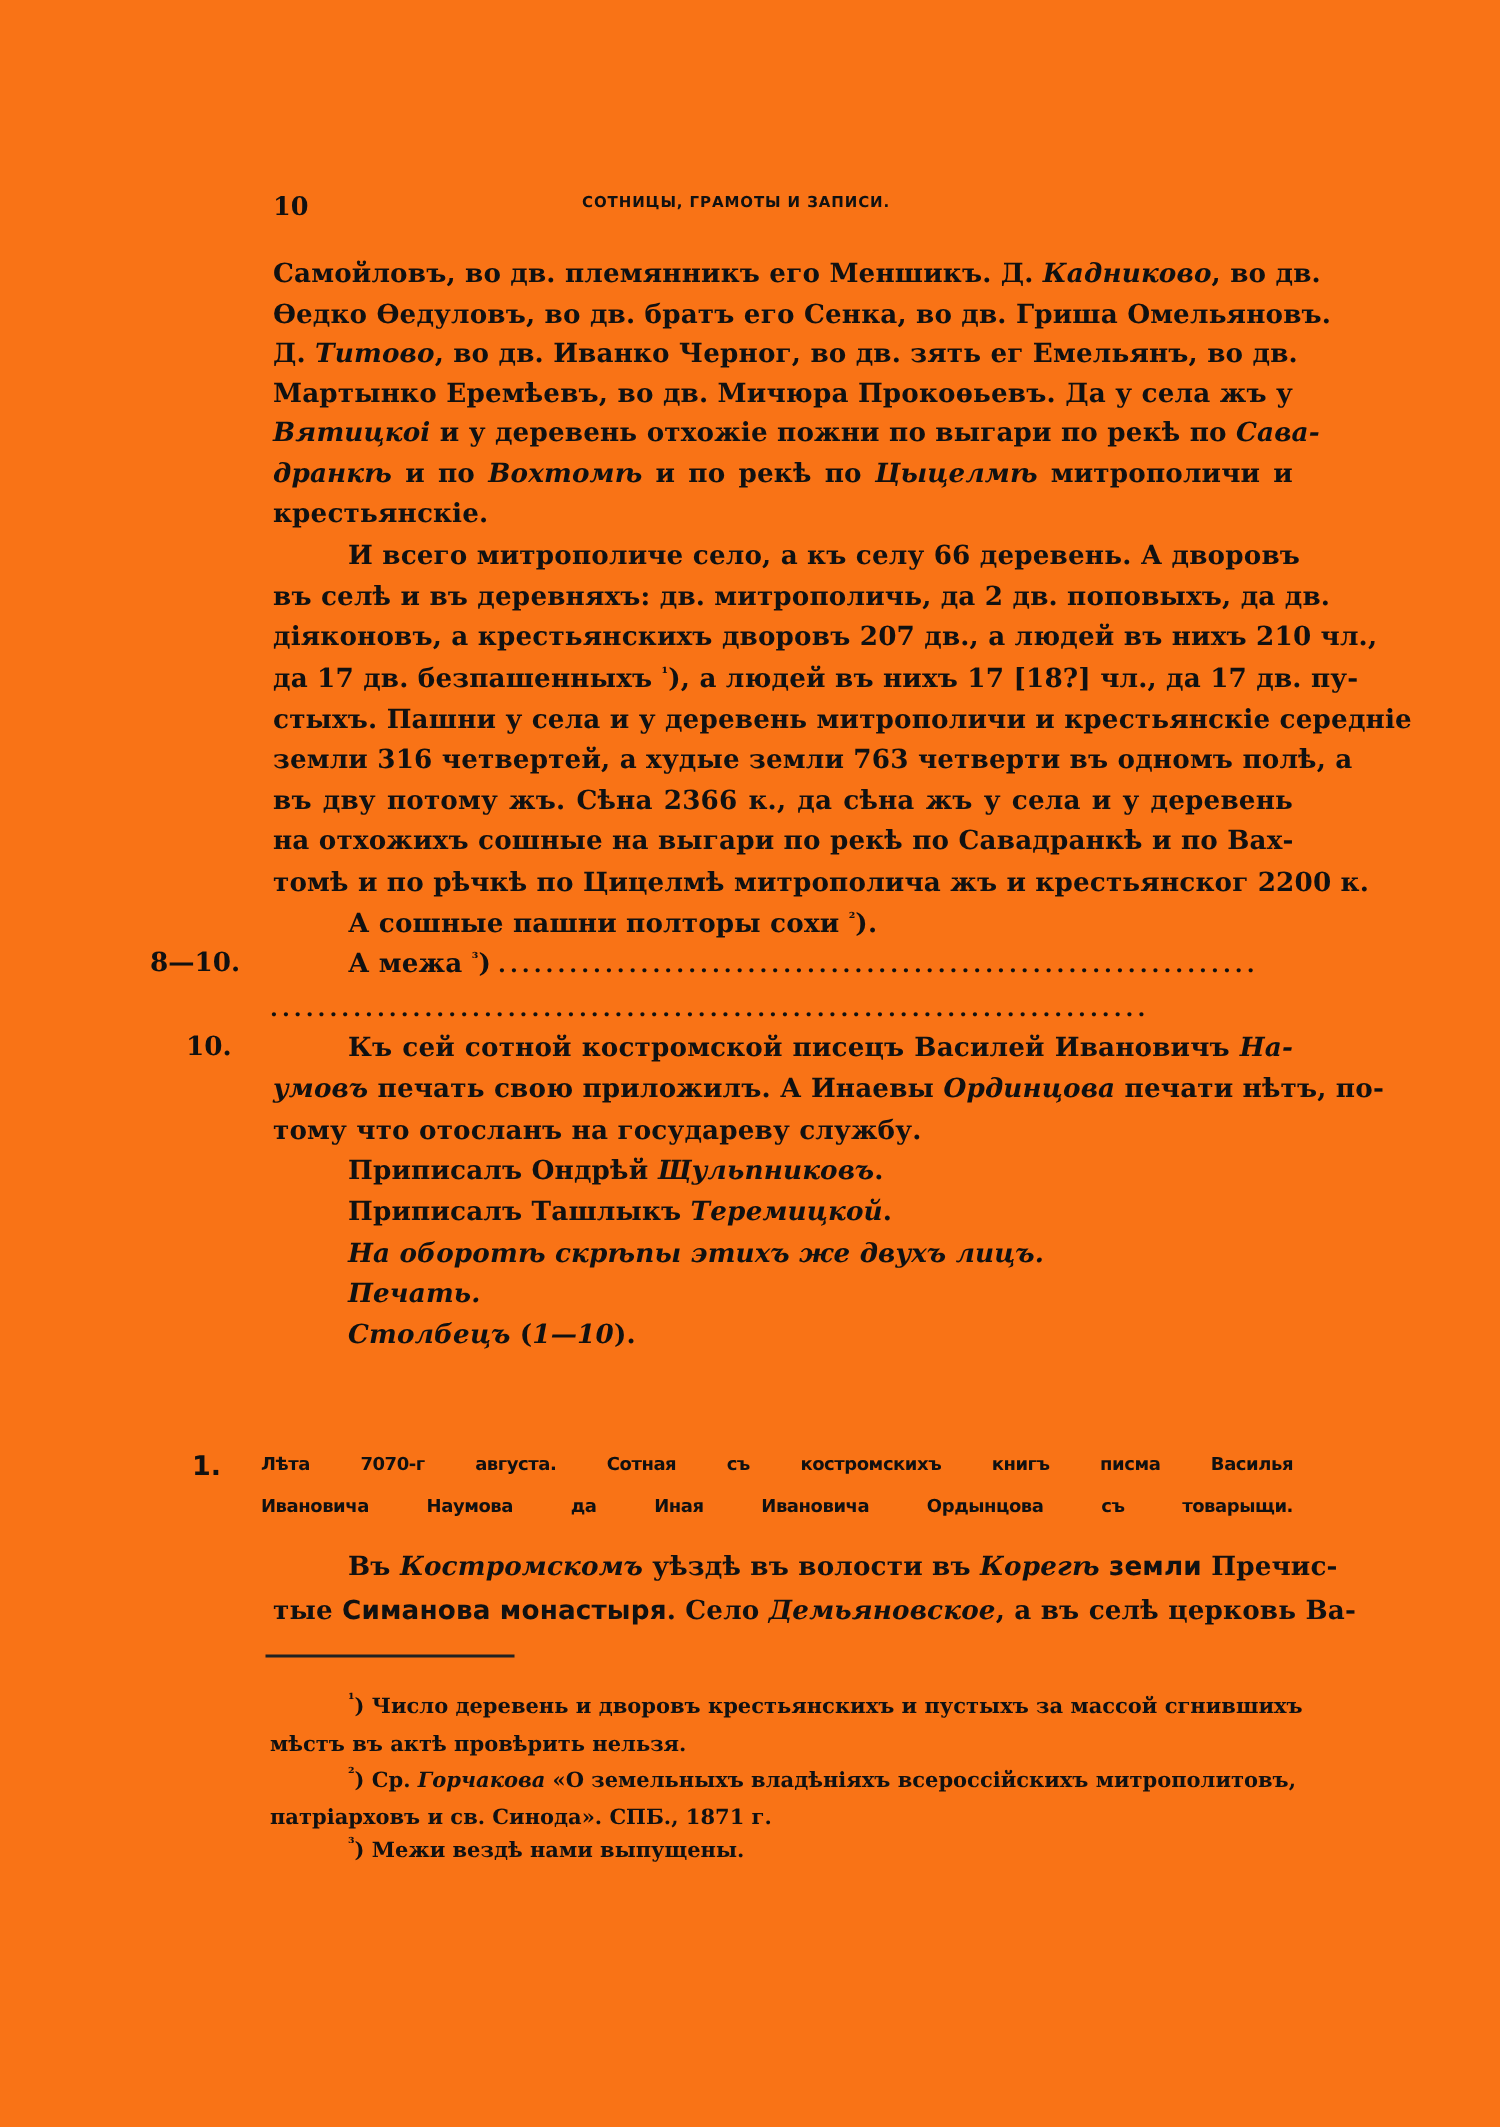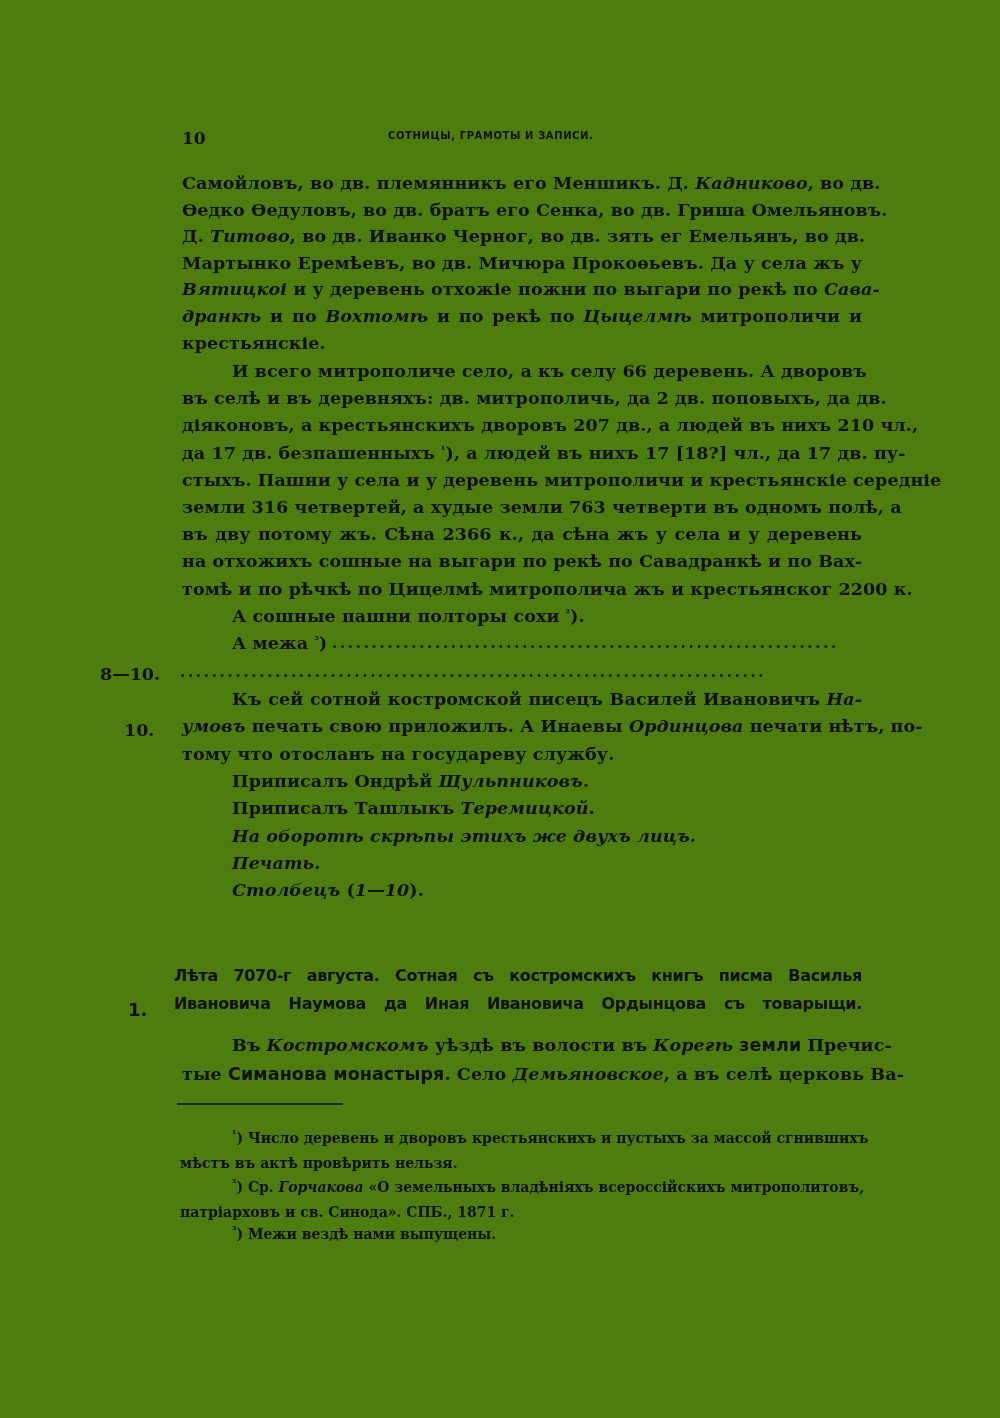--- a/index.html
+++ b/index.html
@@ -1,35 +1,35 @@
 <!DOCTYPE html>
 <html><head>
 <meta charset="utf-8">
 <style>
   html, body { margin: 0; padding: 0; background: #ffffff; }
   body { width: 1000px; height: 1418px; position: relative; overflow: hidden;
          font-family: "DejaVu Serif", "Liberation Serif", serif; color: #111; }
-  .page { position: absolute; left: 0; top: 0; width: 1000px; height: 1418px; background: #4d7c0f; }
+  .page { position: absolute; left: 0; top: 0; width: 1000px; height: 1418px; background: #f97316; }
   .line { position: absolute; left: 182px; width: 680px; font-size: 17.5px; line-height: 26px;
           white-space: nowrap; text-align: justify; text-align-last: justify;
           font-weight: bold; letter-spacing: 0.1px; }
   .line.indent { left: 232px; width: 630px; }
   .line.noj { text-align-last: left; }
   .line i, .it { font-style: italic; font-family: "DejaVu Serif", serif; }
   .running-head { position: absolute; top: 128px; left: 182px; width: 680px; font-size: 17px; font-weight: bold; }
   .page-num { position: absolute; left: 0; top: 0; }
   .head-title { position: absolute; left: 206px; top: 2px; font-size: 10px; letter-spacing: 0.6px;
                 font-family: "DejaVu Sans", sans-serif; font-weight: bold; }
-  .marg { position: absolute; font-size: 17.5px; font-weight: bold; font-family: "DejaVu Serif", serif; margin-top: 32px; }
+  .marg { position: absolute; font-size: 17.5px; font-weight: bold; font-family: "DejaVu Serif", serif; }
   .dots { position: absolute; font-size: 15px; font-weight: bold; letter-spacing: 2.7px; white-space: nowrap; overflow: hidden; }
   .section-roman { position: absolute; left: 0; width: 1000px; top: 920px; text-align: center;
                    font-size: 19px; font-weight: bold; }
   .section-roman .num { font-family: "DejaVu Sans", sans-serif; }
   .sans-bold { font-family: "DejaVu Sans", sans-serif; font-weight: bold; }
-  .heading-line { position: absolute; left: 174px; width: 688px; font-size: 16px; line-height: 28px;
+  .heading-line { position: absolute; left: 174px; width: 688px; font-size: 12px; line-height: 28px;
                   white-space: nowrap; text-align: justify; text-align-last: justify;
                   font-family: "DejaVu Sans", sans-serif; font-weight: bold; letter-spacing: -0.3px; }
   .rule { position: absolute; left: 177px; top: 1103px; width: 166px; height: 2px; background: #222; }
   .fn { position: absolute; left: 180px; width: 682px; font-size: 14px; line-height: 24px;
         white-space: nowrap; text-align: justify; text-align-last: justify; font-weight: bold; }
   .fn.indent { left: 232px; width: 630px; }
   .fn.noj { text-align-last: left; }
   sup { font-size: 10px; vertical-align: 6px; line-height: 0; }
 </style>
 </head>

